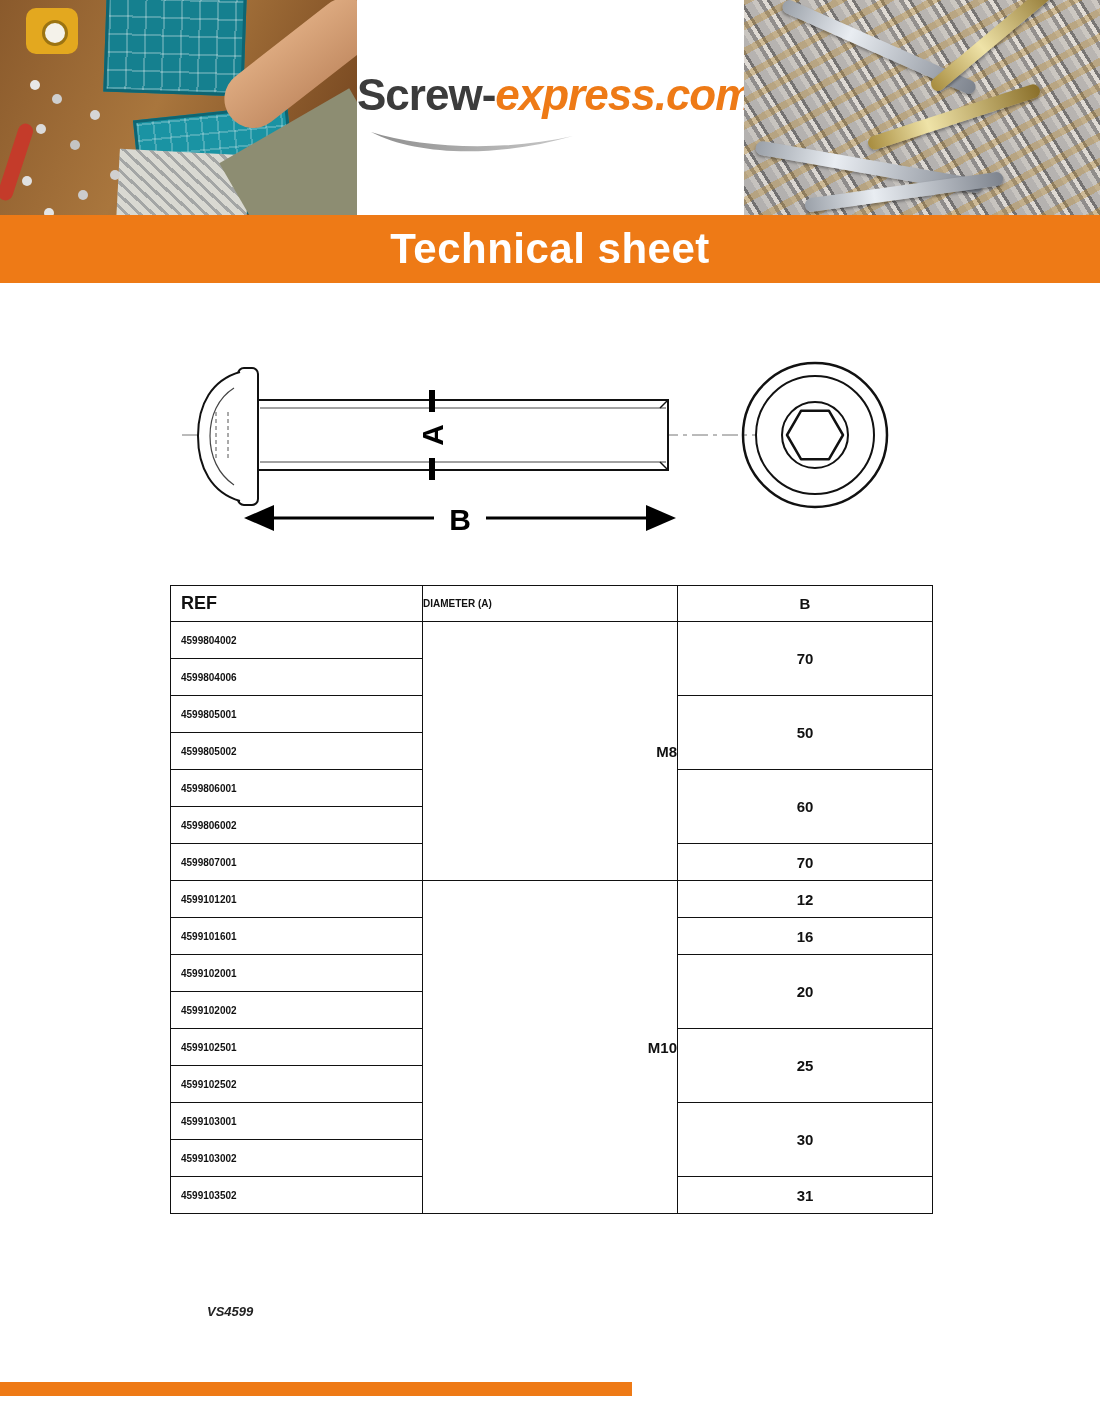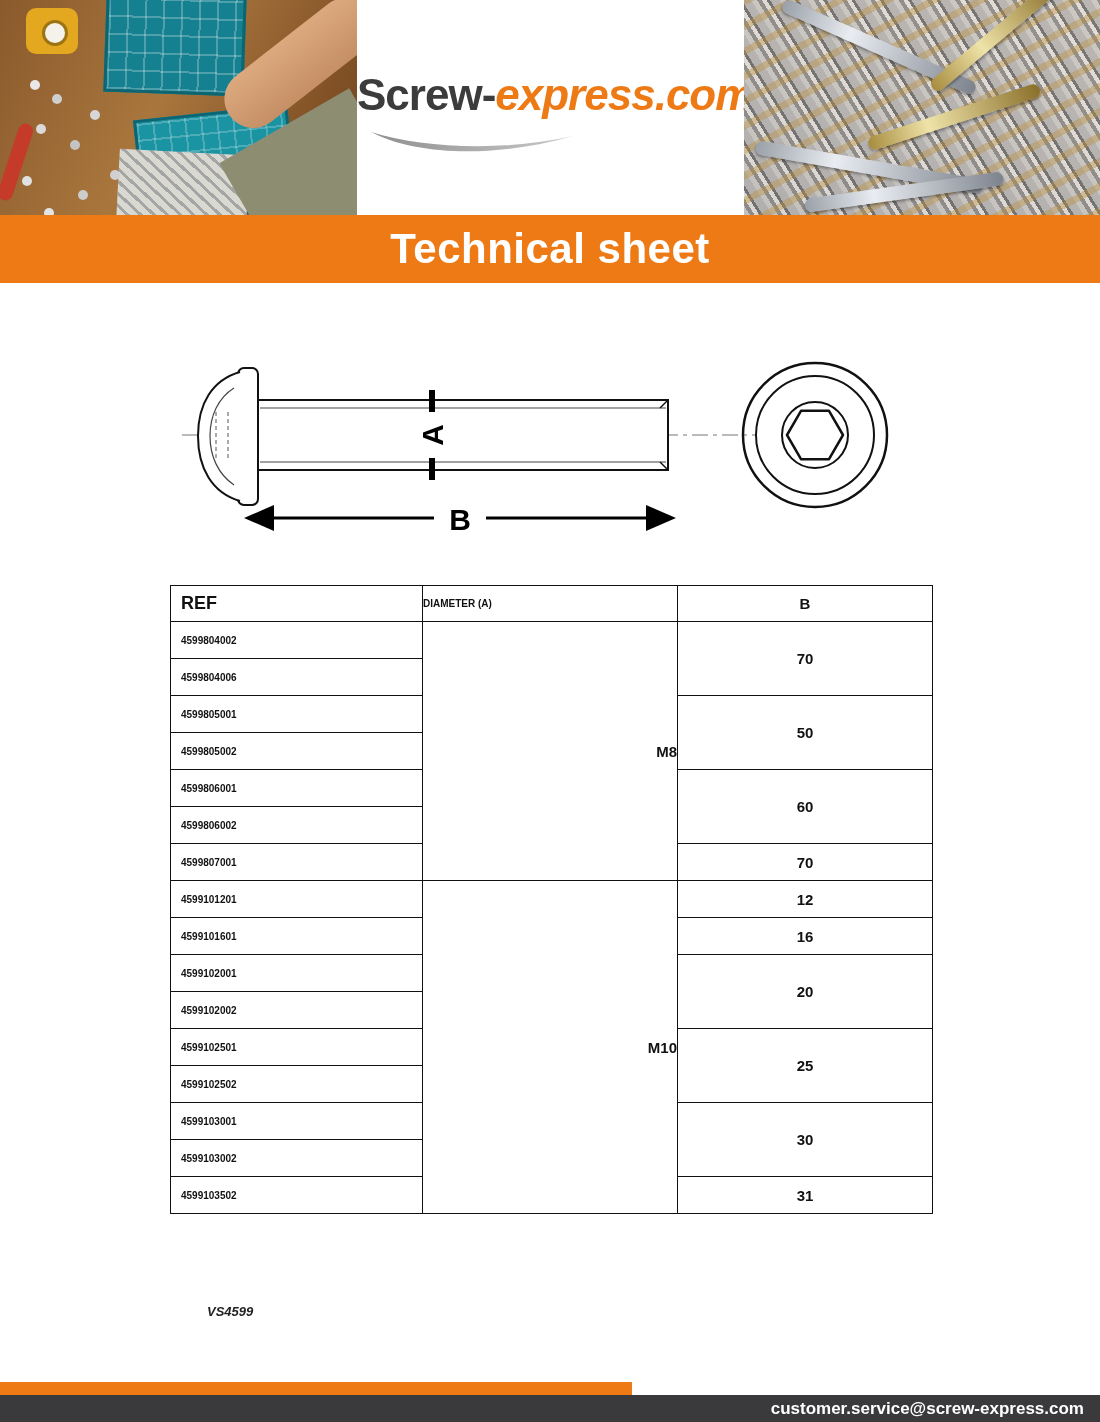--- a/index.html
+++ b/index.html
@@ -232,18 +232,15 @@
           <td class="ref-cell">4599103502</td>
           <td class="b-cell" rowspan="1">31</td>
         </tr>
       </tbody>
   </table>
 
   <div class="version">VS4599</div>
 
   <div class="footer">
     <div class="footer-orange"></div>
-    <div class="footer-dark">
-      <span class="email">customer.service@screw-express.com</span>
-    </div>
   </div>
 
 </div>
 
 </body></html>

